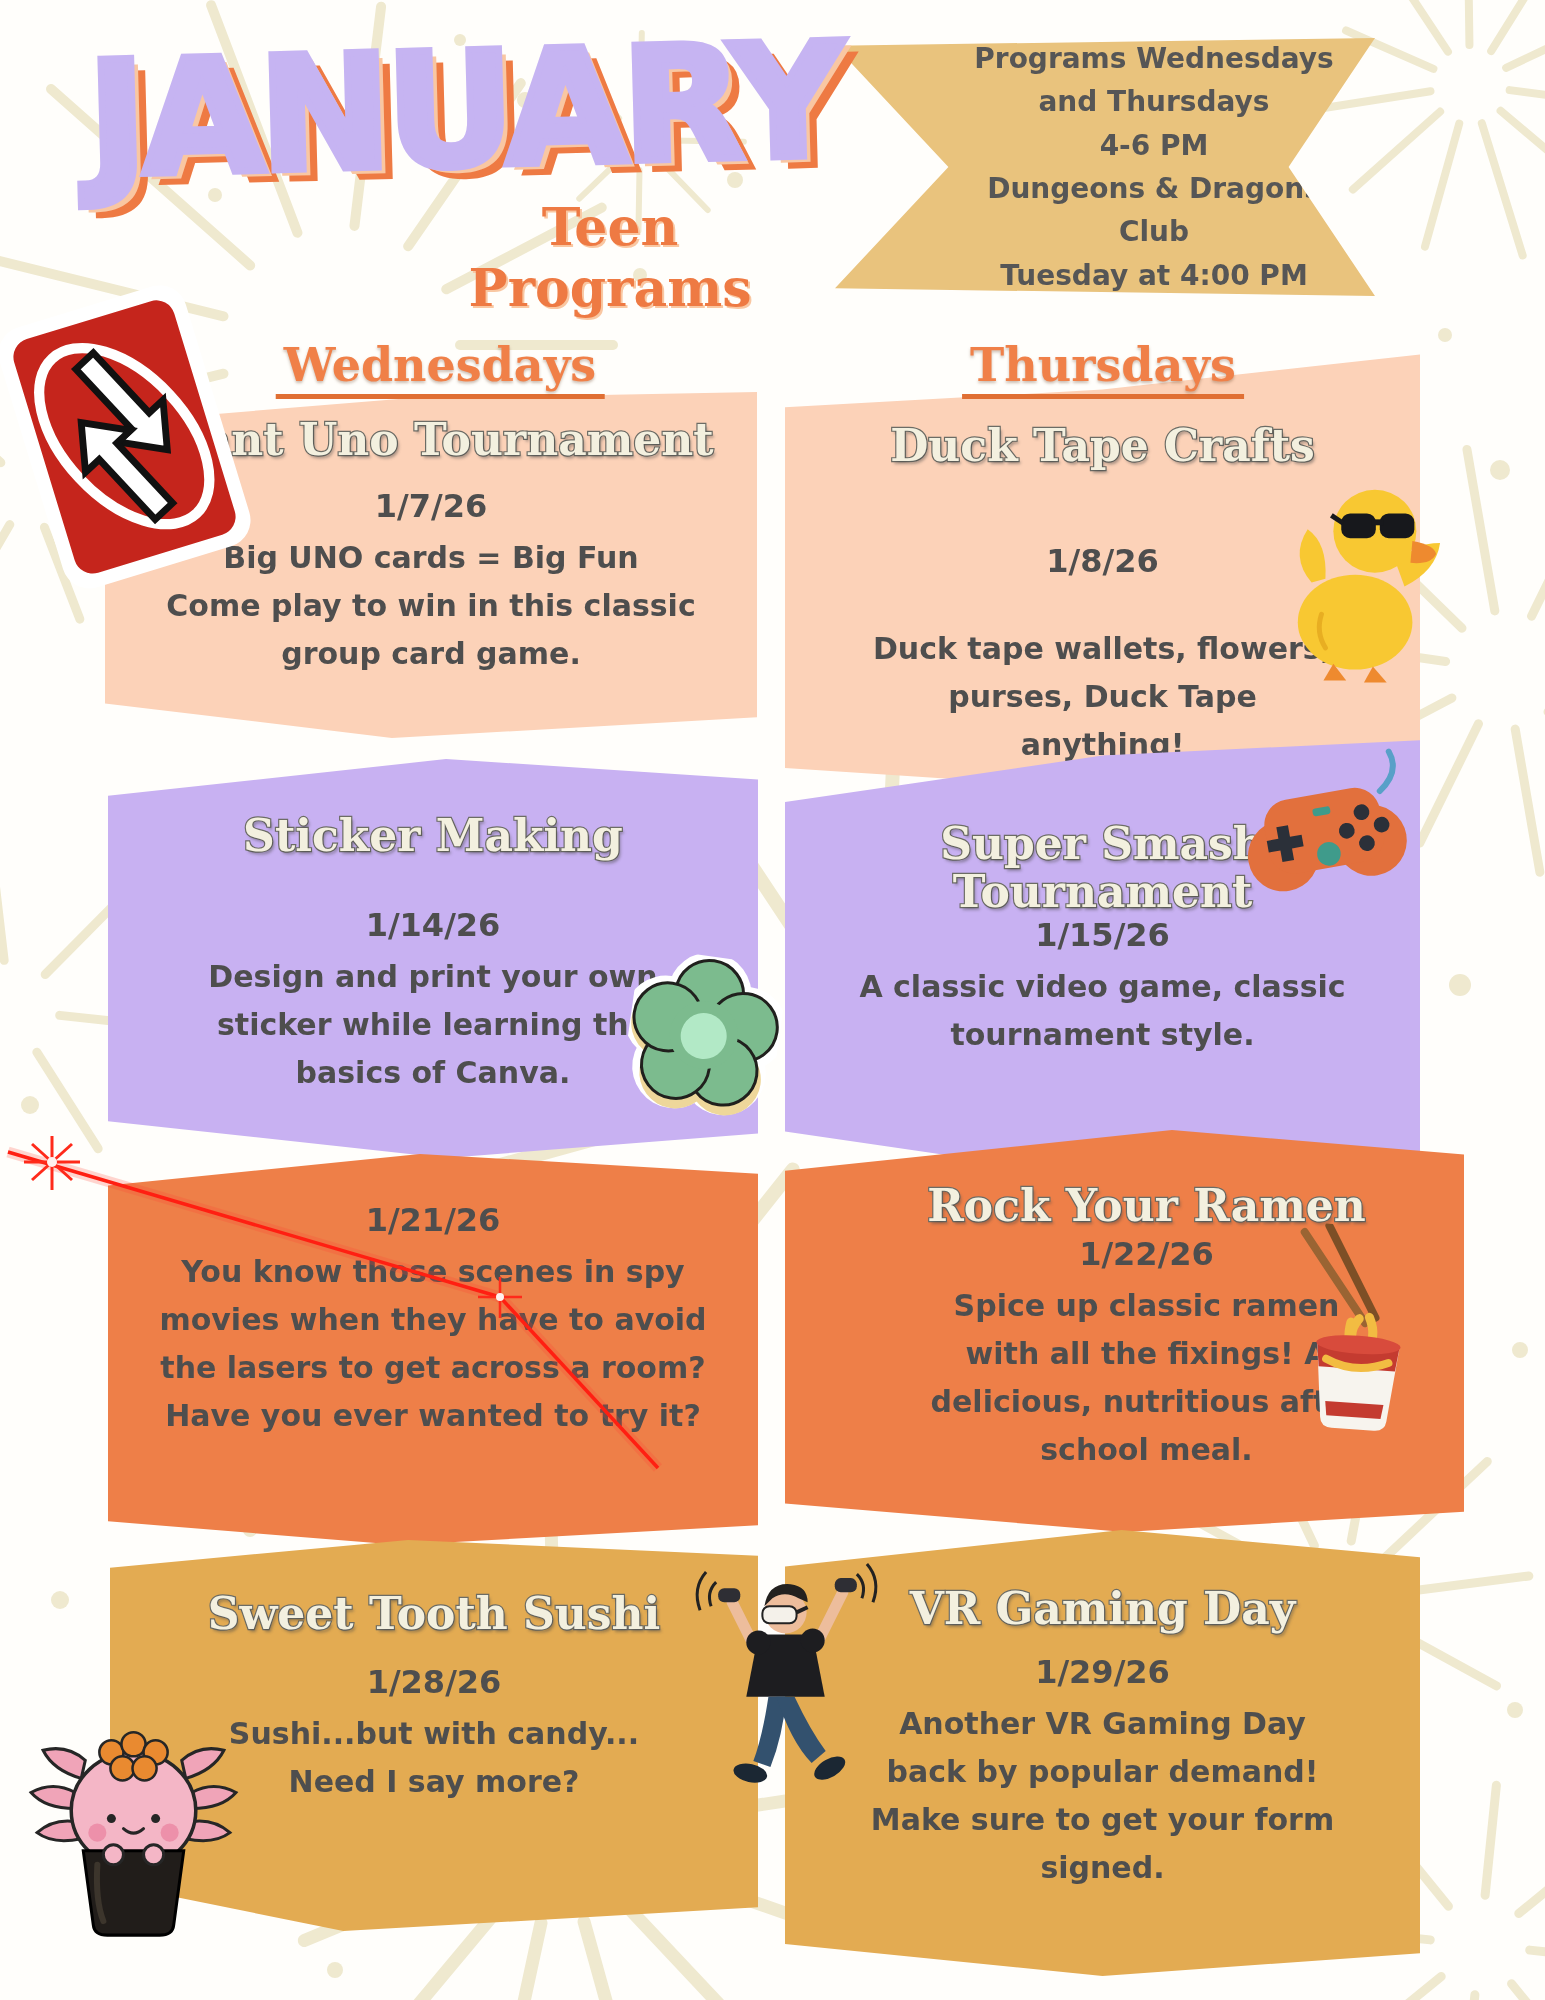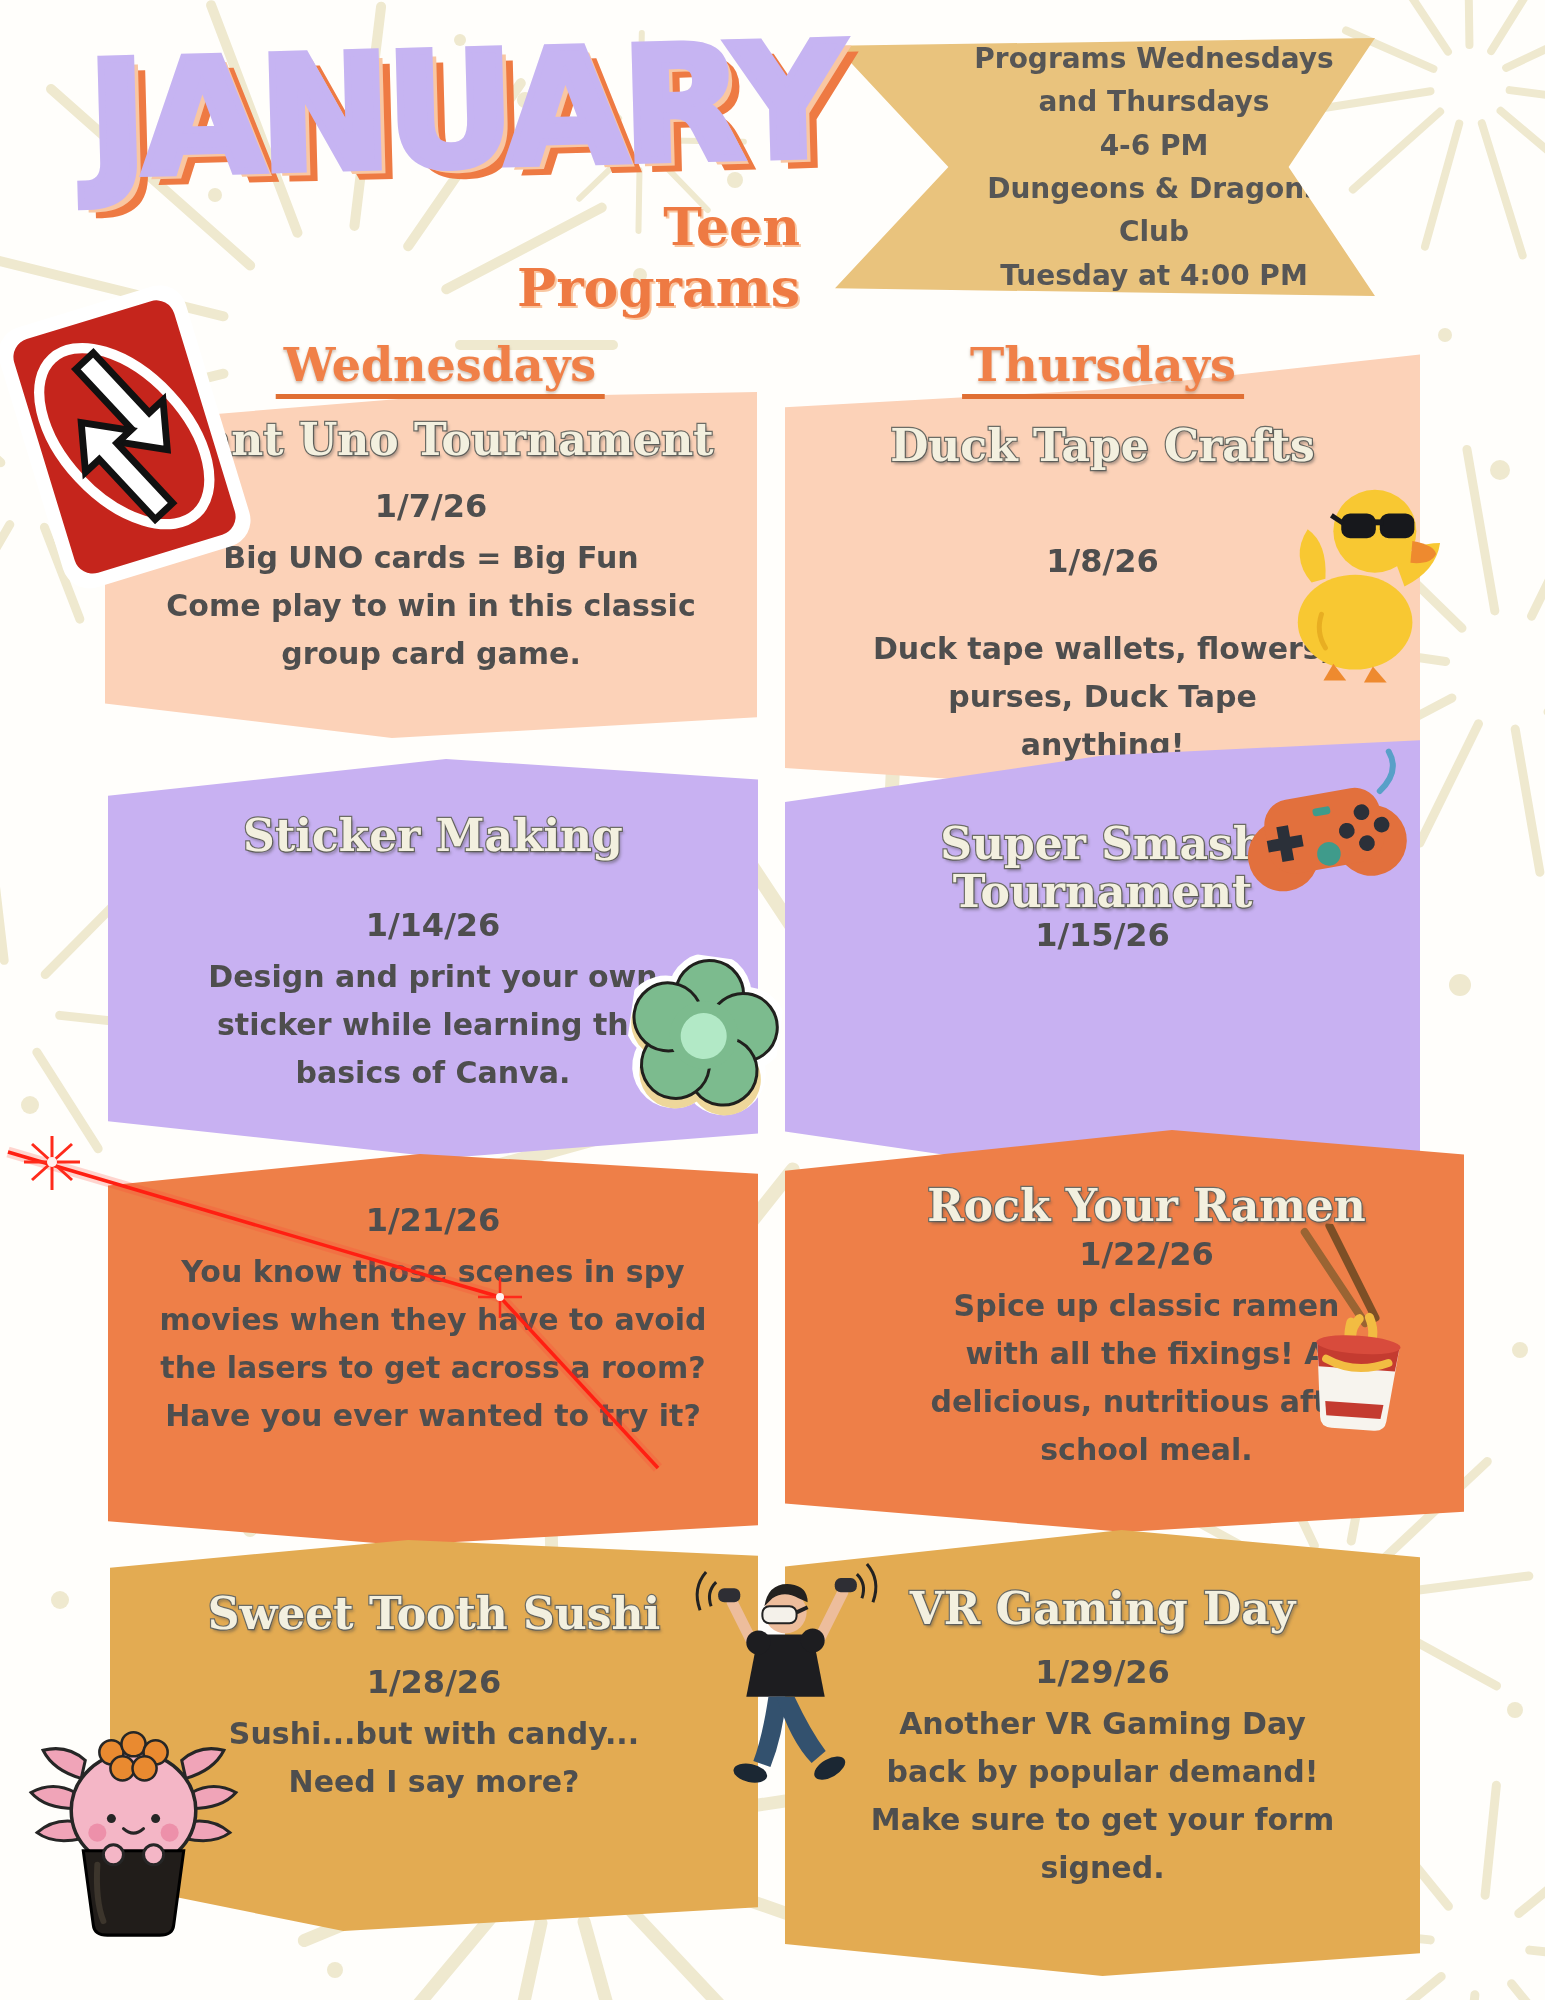--- a/index.html
+++ b/index.html
@@ -6,21 +6,21 @@
   .poster{position:relative;width:1545px;height:2000px;background:#fffefb;overflow:hidden;
           font-family:"DejaVu Sans",sans-serif;}
   svg{display:block;}
   
   #fx{position:absolute;left:0;top:0;z-index:0;}
   
   .month-title{position:absolute;left:88px;top:18px;z-index:3;margin:0;
     font-family:"DejaVu Sans",sans-serif;font-weight:bold;font-size:158px;letter-spacing:-5px;
     color:#c6b4f2;-webkit-text-stroke:7px #c6b4f2;
     text-shadow:7px 6px 0 #f9c7a2,14px 12px 0 #ee7a43;transform:rotate(-1.5deg);}
-  .subtitle{position:absolute;left:420px;top:196px;width:380px;z-index:3;text-align:right;
+  .subtitle{position:absolute;left:420px;top:196px;width:380px;z-index:3;text-align:center;
     font-family:"DejaVu Serif",serif;font-weight:bold;font-size:52px;color:#ee7a43;
     text-shadow:2px 2px 0 #f9c7a2;}
   .banner{position:absolute;left:835px;top:38px;width:540px;height:258px;z-index:2;
     background:#e9c37d;clip-path:polygon(0% 3%,100% 0%,84% 50%,100% 100%,0% 97%,21% 50%);
     display:flex;align-items:center;justify-content:center;}
   .banner-text{width:405px;margin-left:98px;text-align:center;font-weight:bold;font-size:28px;
     line-height:1.55;color:#565656;}
   
   .col-header{position:absolute;z-index:3;font-family:"DejaVu Serif",serif;font-weight:bold;
     font-size:46px;color:#f08048;text-shadow:0 2px 3px rgba(110,70,40,.35);
@@ -239,20 +239,22 @@
     <h2 class="card-title">Sticker Making</h2>
     <div class="card-date">1/14/26</div>
     <p class="card-body">Design and print your own
 sticker while learning the
 basics of Canva.</p>
   </section>
 
   <section class="card c4" style="background: rgb(200, 177, 242);">
     <h2 class="card-title">Super Smash Tournament</h2>
     <div class="card-date">1/15/26</div>
+    <p class="card-body">A classic video game, classic
+tournament style.</p>
   </section>
 
   <section class="card c5" style="background: rgb(238, 127, 72);">
     <div class="card-date">1/21/26</div>
     <p class="card-body">You know those scenes in spy
 movies when they have to avoid
 the lasers to get across a room?
 Have you ever wanted to try it?</p>
   </section>
 

